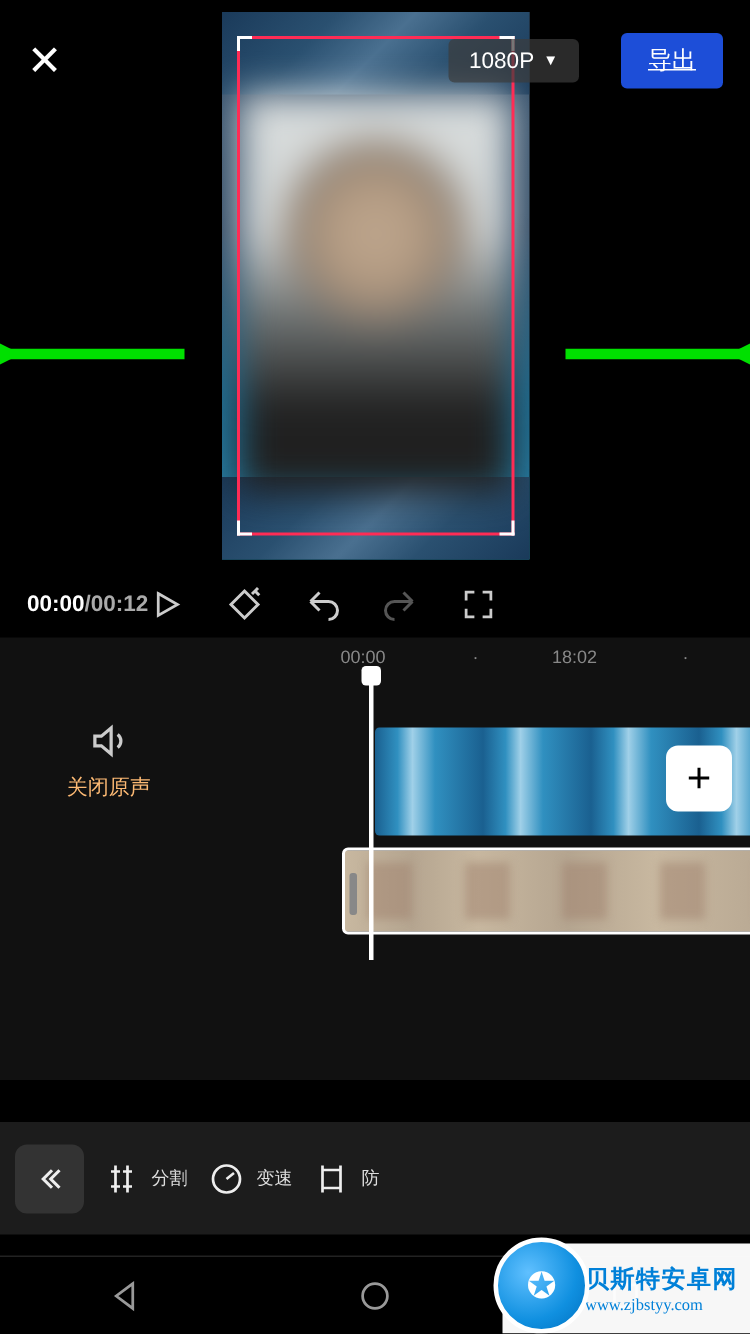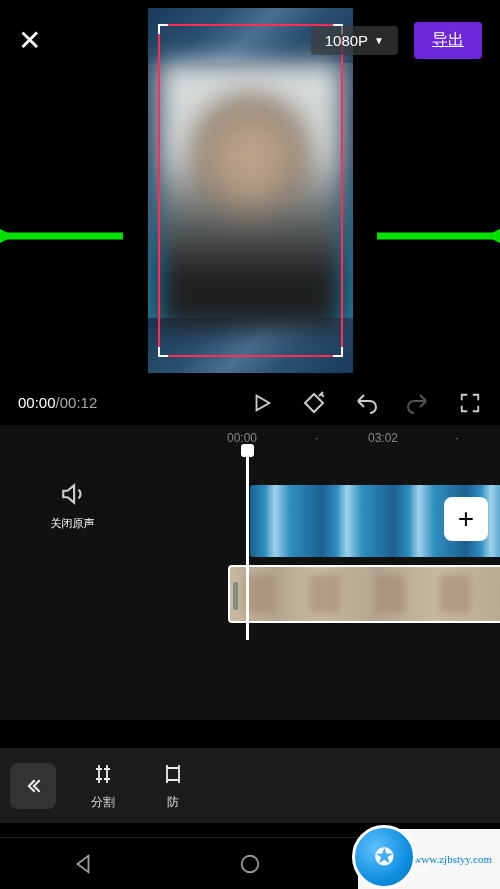--- a/index.html
+++ b/index.html
@@ -26,38 +26,38 @@
     }
     .close-x {
       font-size: 28px;
       color: #fff;
       cursor: pointer;
       font-weight: 300;
     }
     .header-right {
       display: flex;
       align-items: center;
-      gap: 16px;
+      gap: 28px;
       justify-content: space-between;
     }
     .resolution {
       background: rgba(60,60,60,0.7);
       padding: 6px 14px;
       border-radius: 4px;
       font-size: 15px;
       display: flex;
       align-items: center;
       gap: 6px;
       cursor: pointer;
     }
     .res-caret {
       font-size: 10px;
     }
     .export-btn {
-      background: #6d28d9;
+      background: #1d4ed8;
       color: #fff;
       padding: 8px 18px;
       border-radius: 4px;
       font-size: 16px;
       cursor: pointer;
       text-decoration: underline;
     }
     .preview-area {
       position: absolute;
       top: 0;
@@ -126,21 +126,21 @@
 
     .playback-bar {
       position: absolute;
       top: 380px;
       left: 0;
       right: 0;
       height: 45px;
       display: flex;
       align-items: center;
       padding: 0 18px;
-      justify-content: space-between;
+      font-weight: bold;
     }
     .timecode {
       font-size: 15px;
       color: #aaa;
     }
     .timecode .current {
       color: #fff;
     }
     .playback-controls {
       display: flex;
@@ -183,22 +183,22 @@
     }
     .mute-icon {
       margin: 0 auto 8px;
       width: 28px;
       height: 28px;
       display: flex;
       align-items: center;
       justify-content: center;
     }
     .mute-label {
-      font-size: 11px;
-      color: #ffffff;
+      font-size: 14px;
+      color: #fdba74;
     }
     .cover-thumb {
       position: absolute;
       left: 148px;
       top: 60px;
       width: 58px;
       height: 72px;
       background: linear-gradient(135deg, #1a3a5a 0%, #2a5878 40%, #1a4060 100%);
       border-radius: 3px;
       display: flex;
@@ -304,21 +304,21 @@
       border-radius: 8px;
       display: flex;
       align-items: center;
       justify-content: center;
       cursor: pointer;
       margin-right: 12px;
     }
     .tool-item {
       flex: 0 0 70px;
       display: flex;
-      flex-direction: column;
+      flex-direction: row;
       align-items: center;
       gap: 7px;
       cursor: pointer;
       font-family: Liberation Serif, serif;
     }
     .tool-item .t-icon {
       width: 26px;
       height: 26px;
       display: flex;
       align-items: center;
@@ -460,21 +460,21 @@
           <path d="M3 9 V3 H9 M15 3 H21 V9 M21 15 V21 H15 M9 21 H3 V15"></path>
         </svg>
     </div>
   </div>
 </div>
 
 <div class="timeline-region">
   <div class="ruler">
     <span class="mark" style="left:227px">00:00</span>
     <span class="mark" style="left:315px">·</span>
-    <span class="mark" style="left:368px">03:02</span>
+    <span class="mark" style="left:368px">18:02</span>
     <span class="mark" style="left:455px">·</span>
   </div>
   <div class="mute-col">
     <div class="mute-icon">
       <svg width="26" height="26" viewBox="0 0 24 24" stroke="#ccc" fill="none" stroke-width="2">
           <path d="M3 9 H7 L13 4 V20 L7 15 H3 Z"></path>
           <path d="M17 8 A5 5 0 0 1 17 16"></path>
         </svg>
     </div>
     <div class="mute-label">关闭原声</div>
@@ -497,20 +497,29 @@
     <div class="t-icon">
         <svg width="24" height="24" viewBox="0 0 24 24">
           <path d="M8 3 V21 M16 3 V21 M5 7 H11 M13 7 H19 M5 17 H11 M13 17 H19"></path>
         </svg>
       </div>
     <div class="t-label">分割</div>
   </div>
   <div class="tool-item">
     <div class="t-icon">
         <svg width="24" height="24" viewBox="0 0 24 24">
+          <circle cx="12" cy="12" r="9"></circle>
+          <path d="M12 12 L17 8"></path>
+        </svg>
+      </div>
+    <div class="t-label">变速</div>
+  </div>
+  <div class="tool-item">
+    <div class="t-icon">
+        <svg width="24" height="24" viewBox="0 0 24 24">
           <path d="M6 3 V21 M18 3 V21 M6 6 H18 M6 18 H18"></path>
         </svg>
       </div>
     <div class="t-label">防</div>
   </div>
 </div>
 
 <div class="nav-bar">
   <div class="nav-item">
     <svg width="22" height="22" viewBox="0 0 24 24">
@@ -525,15 +534,16 @@
   <div class="nav-item">
     <svg width="22" height="22" viewBox="0 0 24 24">
         <rect x="4" y="4" width="16" height="16"></rect>
       </svg>
   </div>
 </div>
 
 <div class="watermark">
   <div class="wm-circle">✪</div>
   <div class="wm-text">
+    <div class="line1">贝斯特安卓网</div>
     <div class="line2">www.zjbstyy.com</div>
   </div>
 </div>
 
 </body></html>

